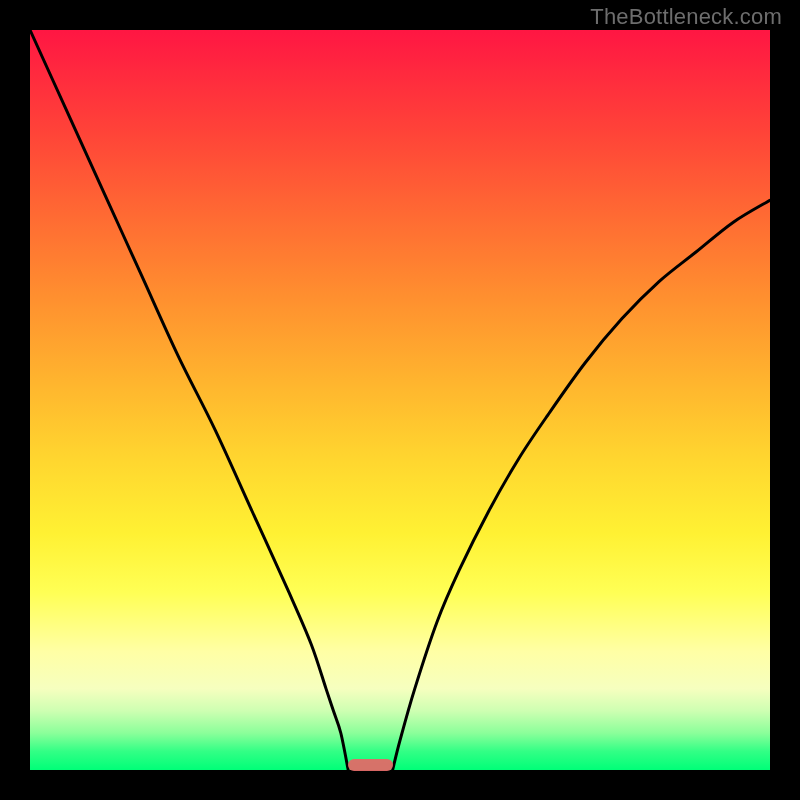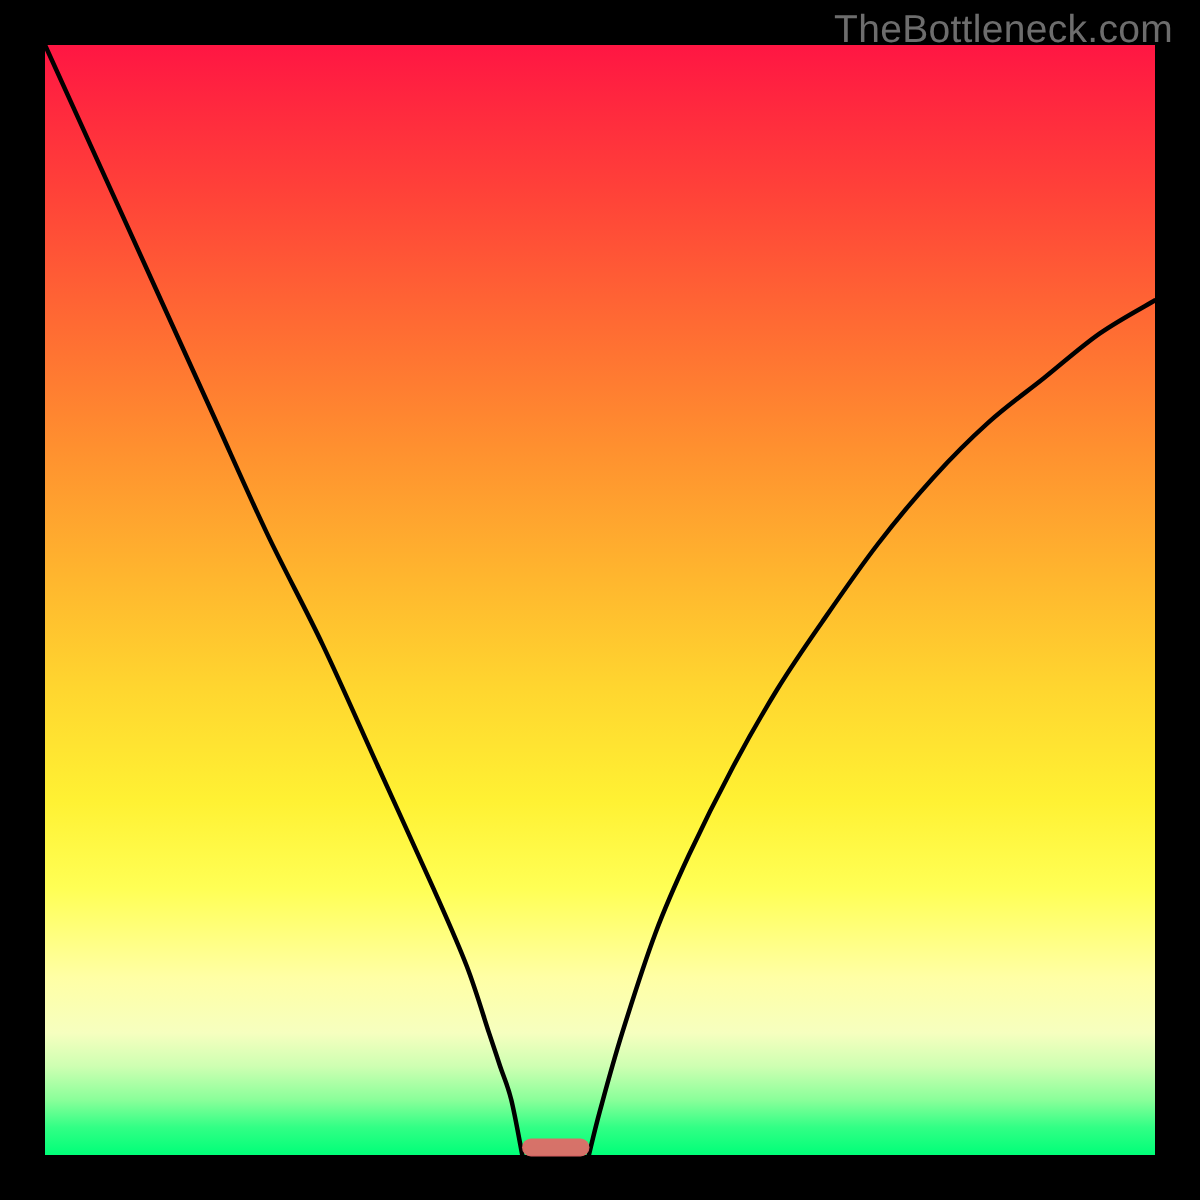--- a/index.html
+++ b/index.html
@@ -43,21 +43,21 @@
       #8bff9a 95%,
       #32ff85 97.5%,
       #00ff78 100%
     );
   }
   .watermark {
     position: absolute;
     top: 4px;
     right: 18px;
     color: #6d6d6d;
-    font-size: 26px;
+    font-size: 22px;
     letter-spacing: 0.2px;
     user-select: none;
   }
   svg.curves {
     position: absolute;
     inset: 0;
     width: 100%;
     height: 100%;
   }
   .marker {

